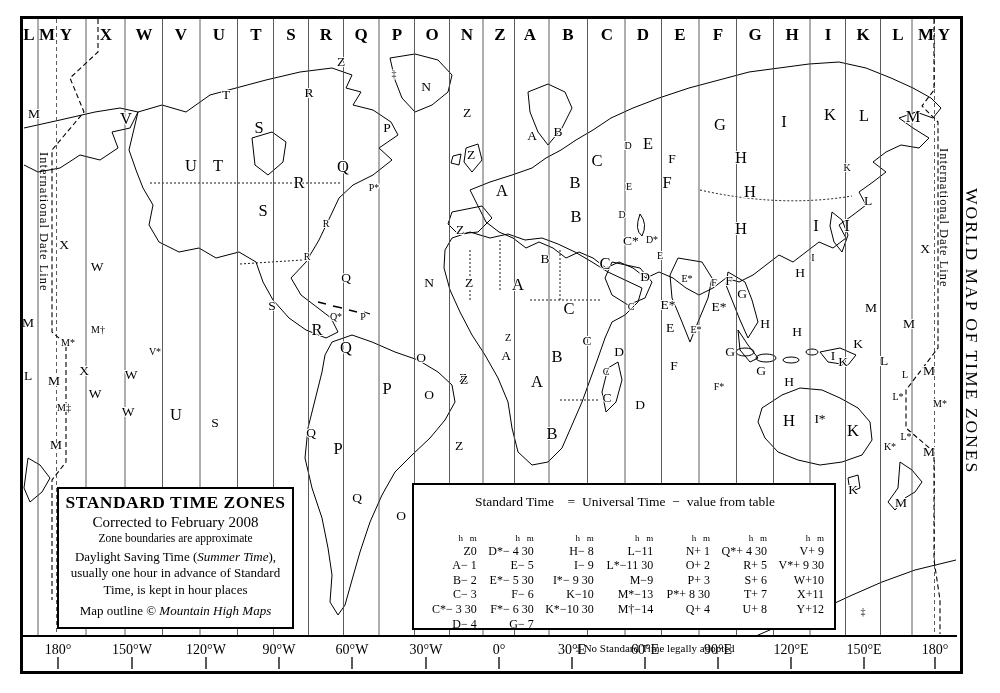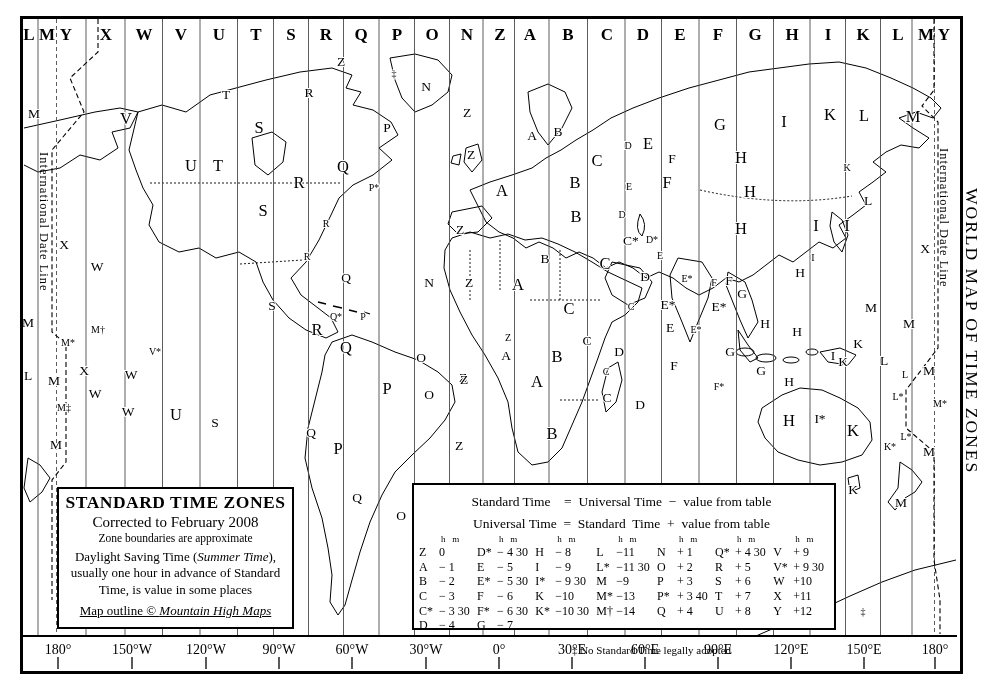--- a/index.html
+++ b/index.html
@@ -11,25 +11,25 @@
           font-size:12.5px;letter-spacing:1px;background:transparent;}
   #world-title{position:absolute;writing-mode:vertical-rl;left:961px;top:188px;height:320px;
           font-size:17.5px;letter-spacing:2px;z-index:2;white-space:nowrap;}
   .box{position:absolute;background:#fff;border:2px solid #000;z-index:4;}
   #info-box{left:57px;top:487px;width:237px;height:142px;text-align:center;padding-top:3px;box-sizing:border-box;}
   #info-title{font-weight:bold;font-size:17.5px;letter-spacing:.5px;}
   #info-sub{font-size:15px;margin-top:1px;}
   #info-approx{font-size:11.5px;margin-top:1px;}
   #info-dst{font-size:13px;margin-top:5px;line-height:1.25;}
   #info-credit1,#info-credit2{font-size:13px;margin-top:2px;}
-  #info-credit1{margin-top:5px;text-decoration:underline;}
+  #info-credit1{margin-top:5px;}
   .it{font-style:italic;}
-  #conv-box{left:412px;top:483px;width:424px;height:147px;box-sizing:border-box;padding:6px 8px 2px 3px;}
+  #conv-box{left:412px;top:483px;width:424px;height:147px;box-sizing:border-box;padding:6px 8px 2px 10px;}
   .formula{font-size:13.5px;text-align:center;white-space:pre;line-height:1.6;}
-  #tz-columns{display:flex;justify-content:space-between;margin-top:0;padding:0 2px;}
+  #tz-columns{display:flex;justify-content:space-between;margin-top:20px;padding:0 2px;text-align:right;}
   .tz-col{font-size:12px;line-height:1.22;}
   .tz-hm{font-size:9px;padding-left:22px;white-space:pre;}
   .tz-row{white-space:pre;}
   .tz-l{display:inline-block;min-width:20px;}
   #conv-foot{font-size:11px;text-align:center;margin-top:11px;padding-left:60px;}
 </style>
 </head>
 <body>
 
 <div id="page">
@@ -330,28 +330,27 @@
   <div class="vlabel" style="left:36px;top:152px;height:185px;">International Date Line</div>
   <div class="vlabel" style="left:936px;top:148px;height:195px;">International Date Line</div>
   <div id="world-title">WORLD MAP OF TIME ZONES</div>
 
   <div id="info-box" class="box">
     <div id="info-title">STANDARD TIME ZONES</div>
     <div id="info-sub">Corrected to February 2008</div>
     <div id="info-approx">Zone boundaries are approximate</div>
     <div id="info-dst"><span>Daylight Saving Time (</span><span class="it">Summer Time</span><span>),</span><br>
       <span>usually one hour in advance of Standard</span><br>
-      <span>Time, is value in some places</span>
+      <span>Time, is kept in hour places</span>
     </div>
     <div id="info-credit1"><span>Map outline © </span><span class="it">Mountain High Maps</span></div>
   </div>
 
   <div id="conv-box" class="box">
     <div class="formula">Standard Time    =  Universal Time  −  value from table</div>
-    <div class="formula">Universal Time  =  Standard  Time  +  value from table</div>
     <div id="tz-columns">
         <div class="tz-col">
           <div class="tz-hm">h   m</div>
           <div class="tz-row"><span class="tz-l">Z</span><span>0</span></div>
           <div class="tz-row"><span class="tz-l">A</span><span>− 1</span></div>
           <div class="tz-row"><span class="tz-l">B</span><span>− 2</span></div>
           <div class="tz-row"><span class="tz-l">C</span><span>− 3</span></div>
           <div class="tz-row"><span class="tz-l">C*</span><span>− 3 30</span></div>
           <div class="tz-row"><span class="tz-l">D</span><span>− 4</span></div>
         </div>
@@ -378,21 +377,21 @@
           <div class="tz-row"><span class="tz-l">L*</span><span>−11 30</span></div>
           <div class="tz-row"><span class="tz-l">M</span><span>−9</span></div>
           <div class="tz-row"><span class="tz-l">M*</span><span>−13</span></div>
           <div class="tz-row"><span class="tz-l">M†</span><span>−14</span></div>
         </div>
         <div class="tz-col">
           <div class="tz-hm">h   m</div>
           <div class="tz-row"><span class="tz-l">N</span><span>+ 1</span></div>
           <div class="tz-row"><span class="tz-l">O</span><span>+ 2</span></div>
           <div class="tz-row"><span class="tz-l">P</span><span>+ 3</span></div>
-          <div class="tz-row"><span class="tz-l">P*</span><span>+ 3 40</span></div>
+          <div class="tz-row"><span class="tz-l">P*</span><span>+ 8 30</span></div>
           <div class="tz-row"><span class="tz-l">Q</span><span>+ 4</span></div>
         </div>
         <div class="tz-col">
           <div class="tz-hm">h   m</div>
           <div class="tz-row"><span class="tz-l">Q*</span><span>+ 4 30</span></div>
           <div class="tz-row"><span class="tz-l">R</span><span>+ 5</span></div>
           <div class="tz-row"><span class="tz-l">S</span><span>+ 6</span></div>
           <div class="tz-row"><span class="tz-l">T</span><span>+ 7</span></div>
           <div class="tz-row"><span class="tz-l">U</span><span>+ 8</span></div>
         </div>

